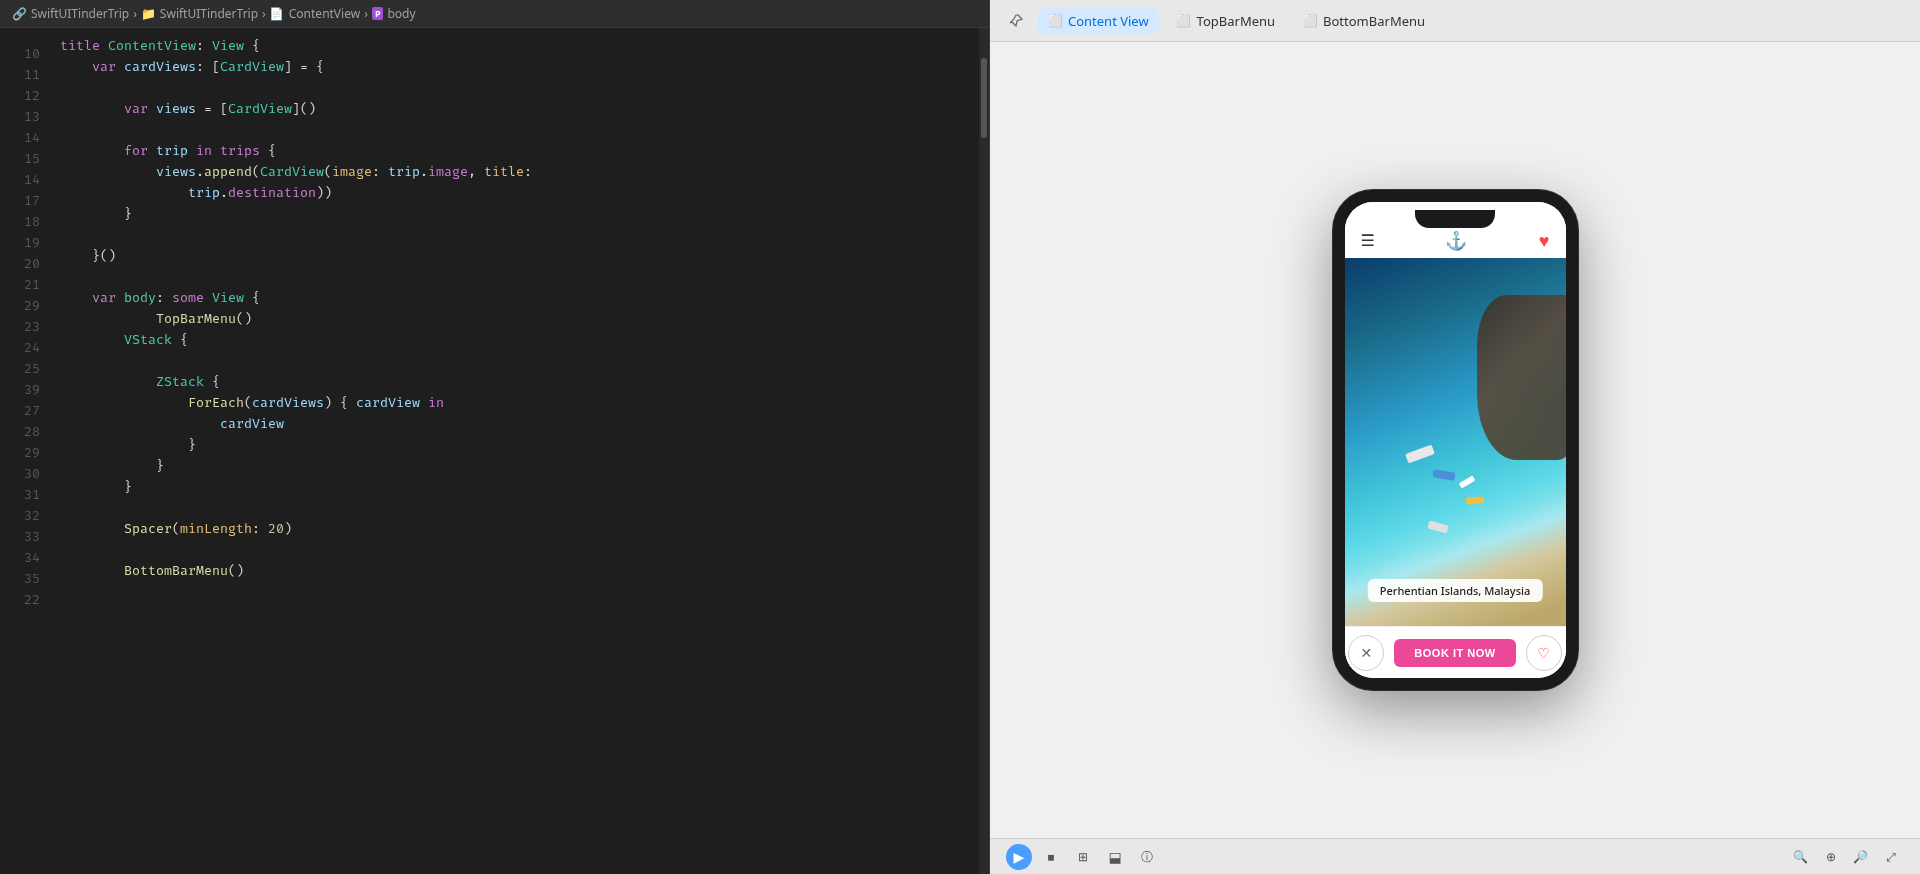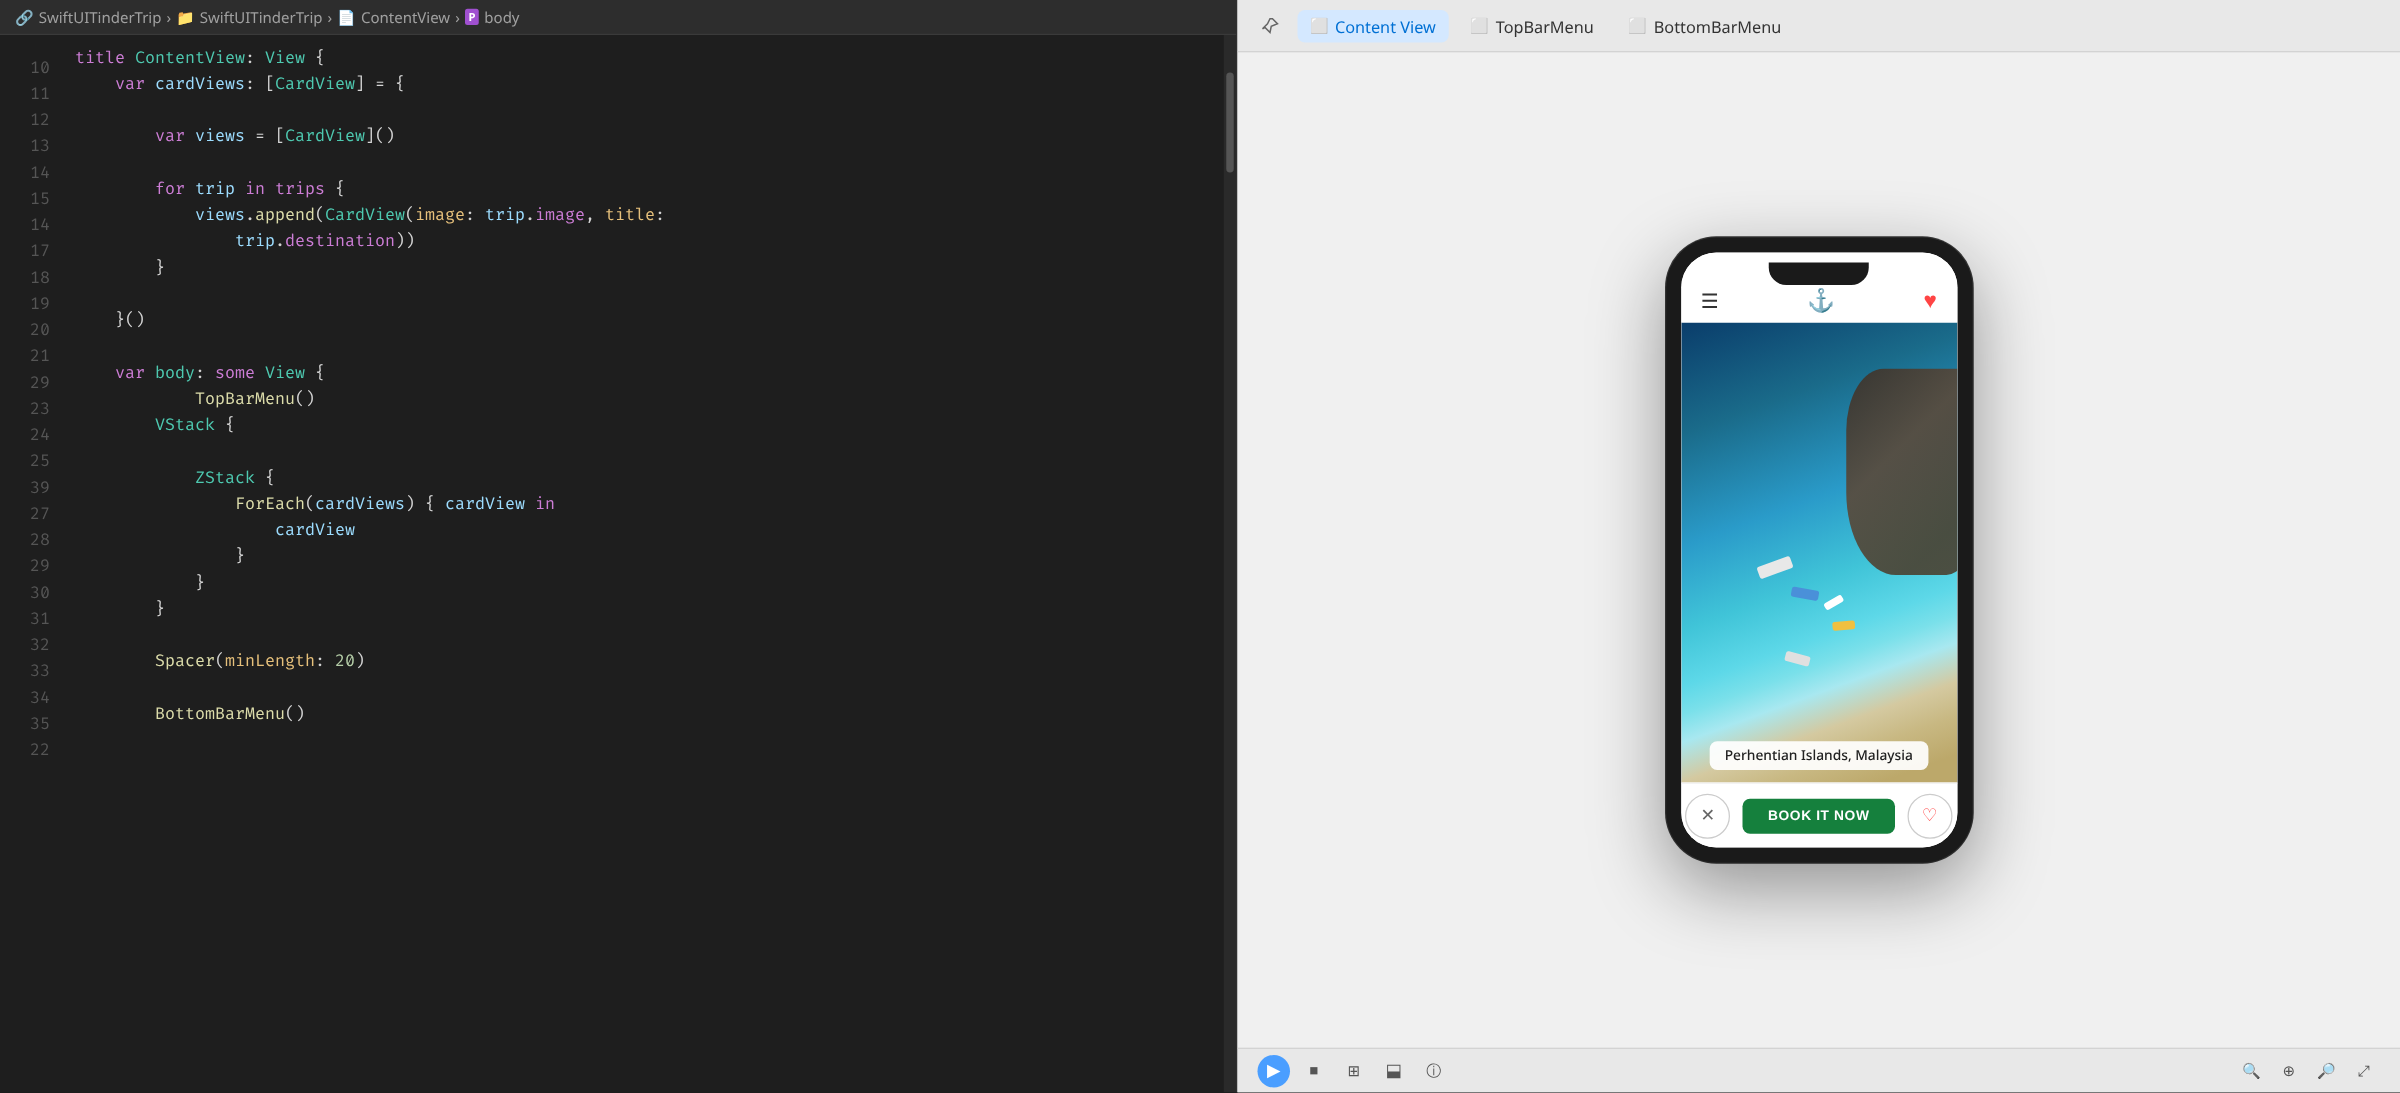--- a/index.html
+++ b/index.html
@@ -237,21 +237,21 @@
       left: 60%;
       width: 45%;
       height: 45%;
       background: linear-gradient(135deg, #3a3028 0%, #5a4838 40%, #4a4030 80%);
       border-radius: 30% 10% 20% 40%;
       opacity: 0.9;
     }
 
     .card-label {
       position: absolute;
-      bottom: 10px;
+      bottom: 24px;
       left: 50%;
       transform: translateX(-50%);
       background: rgba(255,255,255,0.92);
       border-radius: 6px;
       padding: 4px 12px;
       font-size: 11px;
       color: #222;
       white-space: nowrap;
       font-weight: 500;
     }
@@ -276,21 +276,21 @@
       background: #fff;
       display: flex;
       align-items: center;
       justify-content: center;
       font-size: 14px;
       color: #666;
       cursor: pointer;
     }
 
     .book-btn {
-      background: #15803d;
+      background: #ec4899;
       color: #fff;
       border: none;
       border-radius: 6px;
       padding: 8px 20px;
       font-size: 11px;
       font-weight: 700;
       letter-spacing: 0.5px;
       cursor: pointer;
     }
 

